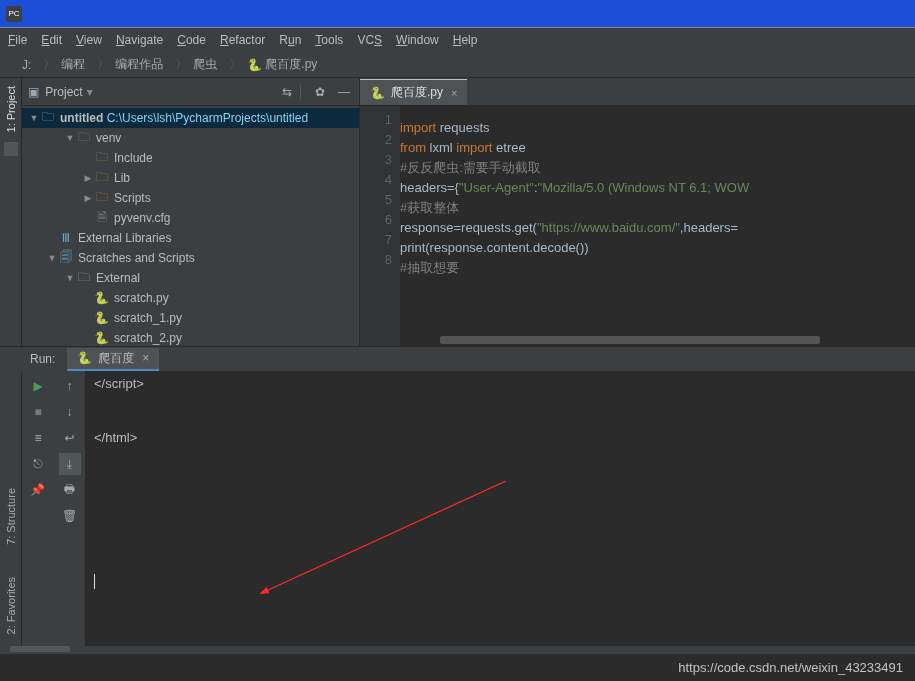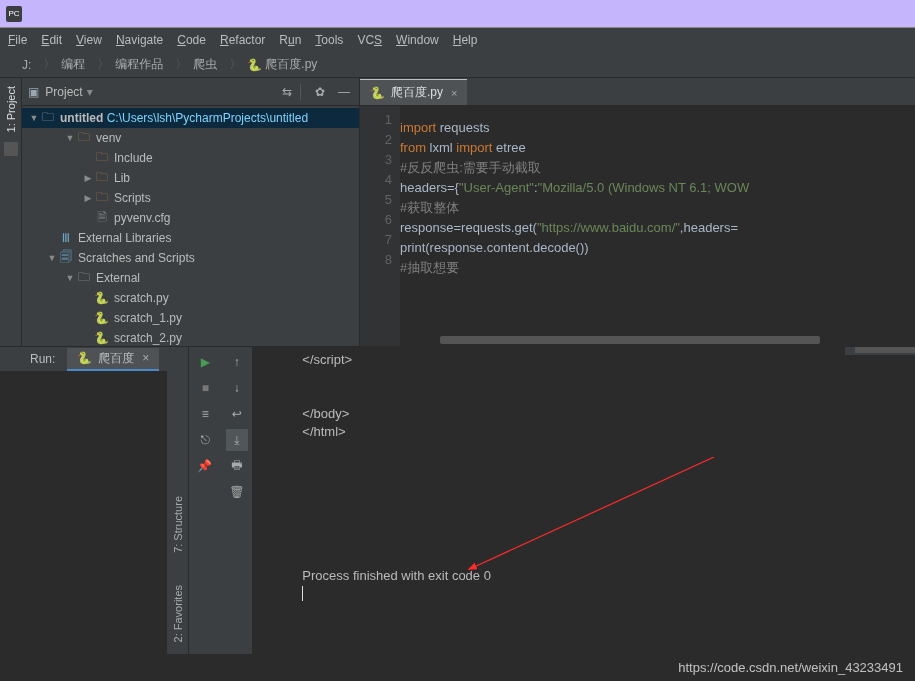--- a/index.html
+++ b/index.html
@@ -1,18 +1,18 @@
 <!DOCTYPE html>
 <html><head>
 <meta charset="utf-8">
 <style>
 * { margin: 0; padding: 0; box-sizing: border-box; font-family: 'Segoe UI', Tahoma, sans-serif; }
 body { width: 915px; height: 681px; background: #2b2b2b; color: #bbbbbb; font-size: 12px; overflow: hidden; position: relative; }
 
-.titlebar { height: 28px; background: #c4b5fd; display: flex; align-items: center; padding: 0 6px; color: #000; font-size: 12px; border-bottom: 1px solid #888; }
+.titlebar { height: 28px; background: #1d4ed8; display: flex; align-items: center; padding: 0 6px; color: #000; font-size: 12px; border-bottom: 1px solid #888; }
 .titlebar .app-icon { width: 16px; height: 16px; background: #3c3f41; color: #fff; font-size: 8px; display: flex; align-items: center; justify-content: center; margin-right: 6px; border-radius: 2px; }
 
 .menubar { height: 24px; background: #3c3f41; display: flex; align-items: center; padding: 0 8px; color: #bbb; }
 .menubar span { margin-right: 14px; cursor: default; }
 .menubar span u { text-decoration: underline; }
 
 .navbar { height: 26px; background: #3c3f41; display: flex; align-items: center; padding: 0 8px; color: #aaa; border-bottom: 1px solid #2a2a2a; }
 .navbar .crumb { display: flex; align-items: center; margin-right: 6px; }
 .navbar .chev { margin: 0 6px; color: #666; }
 .navbar .py-icon { width: 14px; height: 14px; margin-right: 4px; display:inline-flex; align-items:center; justify-content:center; }
@@ -52,35 +52,35 @@
 .tab.active { background: #4e5254; border-top: 1px solid #bcbec0; }
 .tab .close { margin-left: 8px; color: #aaa; font-size: 11px; }
 .editor-body { flex: 1; display: flex; font-family: 'Consolas', monospace; font-size: 13px; line-height: 20px; overflow: hidden; }
 .gutter { width: 40px; background: #313335; color: #606366; text-align: right; padding: 4px 8px 4px 0; }
 .code { flex: 1; padding: 12px 0; white-space: pre; color: #a9b7c6; overflow: hidden; position: relative; }
 .kw { color: #cc7832; }
 .str { color: #6a8759; }
 .com { color: #808080; }
 .hscroll { position: absolute; bottom: 2px; left: 40px; width: 380px; height: 8px; background: #555; border-radius: 2px; }
 
-.run-panel { border-top: 1px solid #2a2a2a; background: #2b2b2b; height: 308px; display: flex; flex-direction: row; }
+.run-panel { border-top: 1px solid #2a2a2a; background: #2b2b2b; height: 308px; display: flex; flex-direction: column; }
 .run-header { height: 24px; background: #3c3f41; display: flex; align-items: center; padding: 0 8px; }
 .run-header .lbl { color: #bbb; margin-right: 12px; }
 .run-header .tab-pill { display: flex; align-items: center; background: #4e5254; padding: 2px 10px; border-bottom: 2px solid #4a88c7; }
 .run-header .tab-pill .close { margin-left: 8px; color: #aaa; }
 .run-body { flex: 1; display: flex; }
 .run-left-rail { width: 22px; background: #3c3f41; border-right: 1px solid #2a2a2a; display: flex; flex-direction: column; align-items: center; }
 .run-left-rail .rot { writing-mode: vertical-rl; transform: rotate(180deg); color: #aaa; font-size: 11px; padding: 6px 0; }
 .run-toolbar { width: 32px; background: #3c3f41; display: flex; flex-direction: column; align-items: center; padding-top: 4px; }
 .run-toolbar .btn { width: 22px; height: 22px; margin-bottom: 4px; display: flex; align-items: center; justify-content: center; color: #aaa; }
 .run-toolbar .btn.green { color: #499c54; }
 .run-toolbar2 { width: 32px; background: #3c3f41; display: flex; flex-direction: column; align-items: center; padding-top: 4px; border-right: 1px solid #2a2a2a; }
 .run-toolbar2 .btn { width: 22px; height: 22px; margin-bottom: 4px; display: flex; align-items: center; justify-content: center; color: #aaa; }
 .run-toolbar2 .btn.active { background: #515658; }
-.console { flex: 1; font-family: Consolas, monospace; font-size: 13px; padding: 4px 8px; color: #bbb; position: relative; line-height: 18px; margin-left: 41px; }
+.console { flex: 1; font-family: Consolas, monospace; font-size: 13px; padding: 4px 8px; color: #bbb; position: relative; line-height: 18px; }
 .arrow-annot { position: absolute; pointer-events: none; }
 
 .watermark { position: absolute; bottom: 6px; right: 12px; color: rgba(255,255,255,0.7); font-size: 13px; font-family: sans-serif; }
 .cursor { display: inline-block; width: 7px; height: 15px; border-left: 1px solid #ddd; vertical-align: text-bottom; }
 .bscroll { height: 8px; background: #3c3f41; }
 .bscroll .th { width: 60px; height: 6px; background: #555; margin-left: 10px; }
 svg { display: block; }
 </style>
 </head>
 <body>
@@ -279,30 +279,28 @@
         <defs>
             <marker id="ah" markerWidth="10" markerHeight="10" refX="2" refY="3" orient="auto">
               <path d="M0,0 L0,6 L8,3 z" fill="#ff2a2a"></path>
             </marker>
           </defs>
         <line x1="250" y1="0" x2="10" y2="110" stroke="#ff2a2a" stroke-width="1.2" marker-end="url(#ah)"></line>
       </svg>
     <div>&lt;/script&gt;</div>
         <div>&nbsp;</div>
         <div>&nbsp;</div>
-        <div>&lt;/body&gt;</div>
         <div>&lt;/html&gt;</div>
         <div>&nbsp;</div>
         <div>&nbsp;</div>
         <div>&nbsp;</div>
         <div>&nbsp;</div>
         <div>&nbsp;</div>
         <div>&nbsp;</div>
         <div>&nbsp;</div>
-        <div>Process finished with exit code 0</div>
         <div><span class="cursor"></span></div>
       </div>
   </div>
   <div class="bscroll">
       <div class="th"></div>
     </div>
 </div>
 
 <div class="watermark">https://code.csdn.net/weixin_43233491</div>
 

